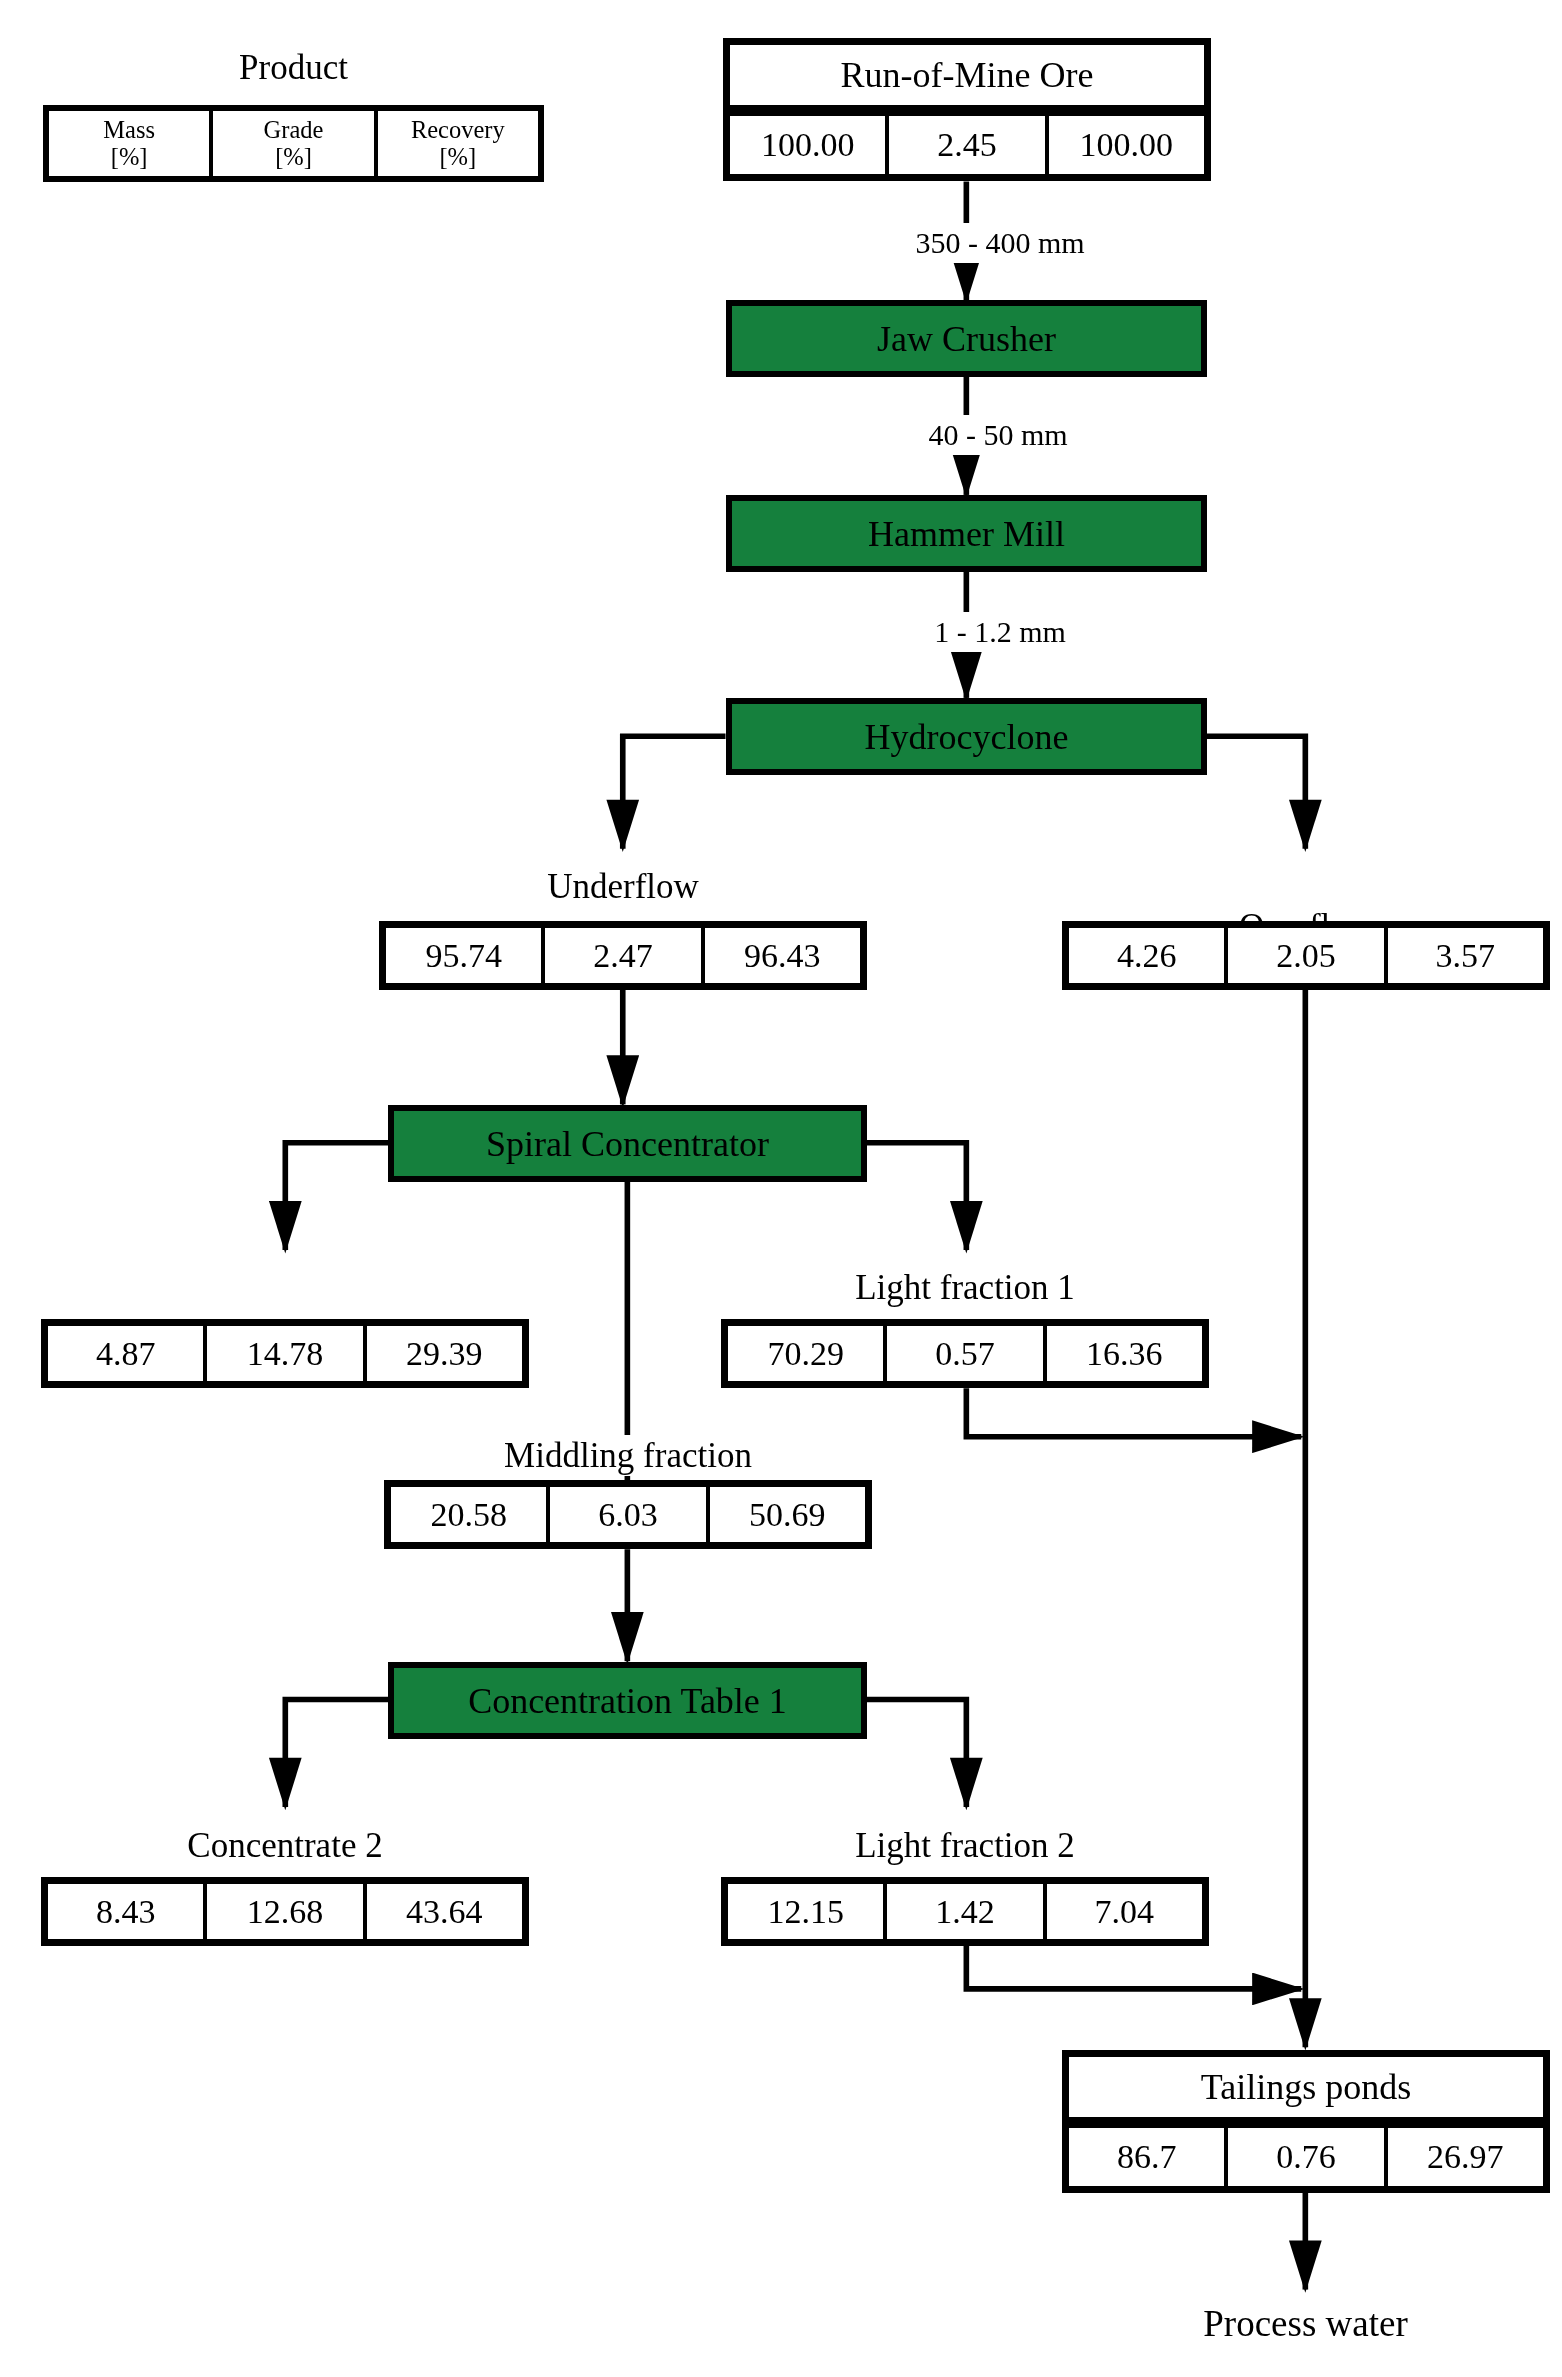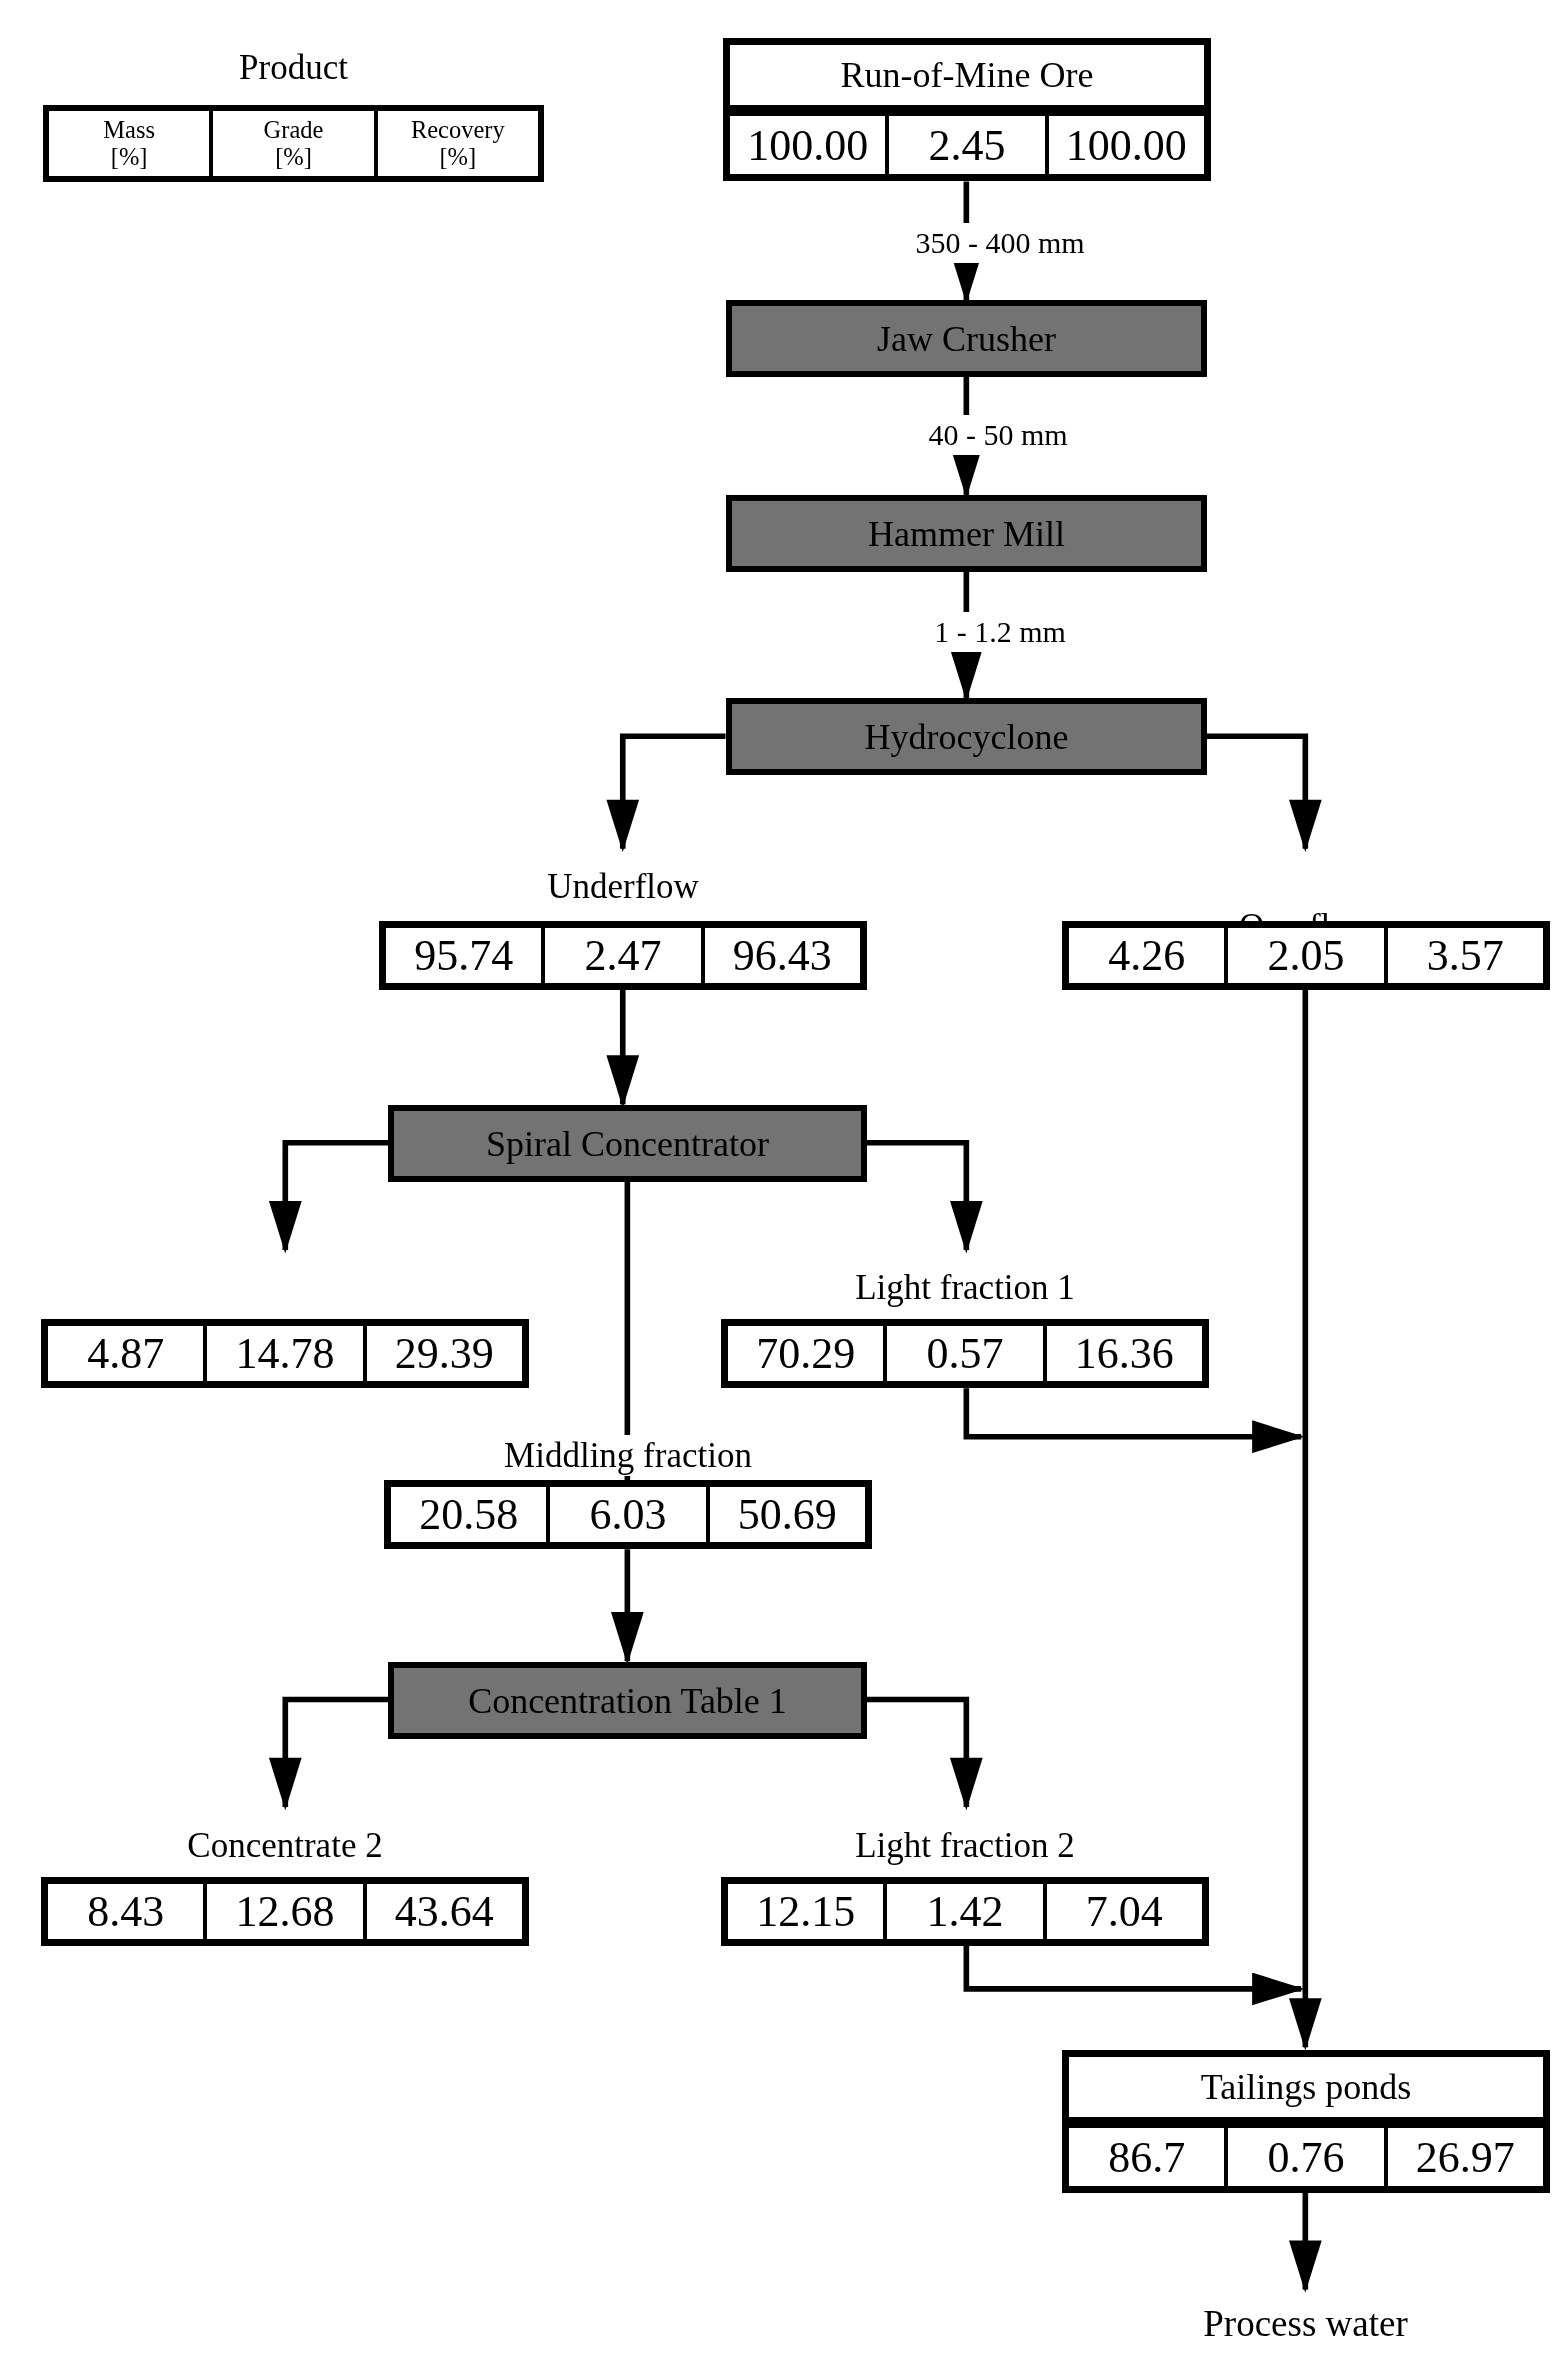--- a/index.html
+++ b/index.html
@@ -12,21 +12,21 @@
     color:#000000;
     overflow:hidden;
   }
   .wires{position:absolute;left:0;top:0;z-index:1;}
   .wires path{fill:none;stroke:#000000;stroke-width:11;}
   .wires .head{fill:#000000;stroke:none;}
 
   
   .pbox{
     position:absolute;z-index:2;box-sizing:border-box;
-    background:#737373;border:6.1px solid #000000;
+    background:#15803d;border:6.1px solid #000000;
     display:flex;align-items:center;justify-content:center;
     font-size:36px;white-space:nowrap;
   }
   
   .cbox{
     position:absolute;z-index:2;box-sizing:border-box;
     background:#ffffff;border:7.2px solid #000000;
     display:flex;flex-direction:column;font-family:Liberation Serif, serif;
   }
   .ctitle{
@@ -34,21 +34,21 @@
     font-size:36px;border-bottom:11.3px solid #000000;white-space:nowrap;
   }
   .crow{flex:1 1 auto;display:flex;}
   
   .vtable{
     position:absolute;z-index:2;box-sizing:border-box;
     background:#ffffff;border:7.2px solid #000000;display:flex;
   }
   .vcell{
     flex:1 1 0;display:flex;align-items:center;justify-content:center;
-    font-size:44px;border-right:4.6px solid #000000;white-space:nowrap;
+    font-size:34px;border-right:4.6px solid #000000;white-space:nowrap;
   }
   .vcell:last-child{border-right:none;}
   
   .stitle{
     position:absolute;z-index:2;text-align:center;font-size:35px;
     background:#ffffff;white-space:nowrap;line-height:41px;height:41px;
   }
   
   .slabel{
     position:absolute;z-index:3;text-align:center;font-size:30px;

